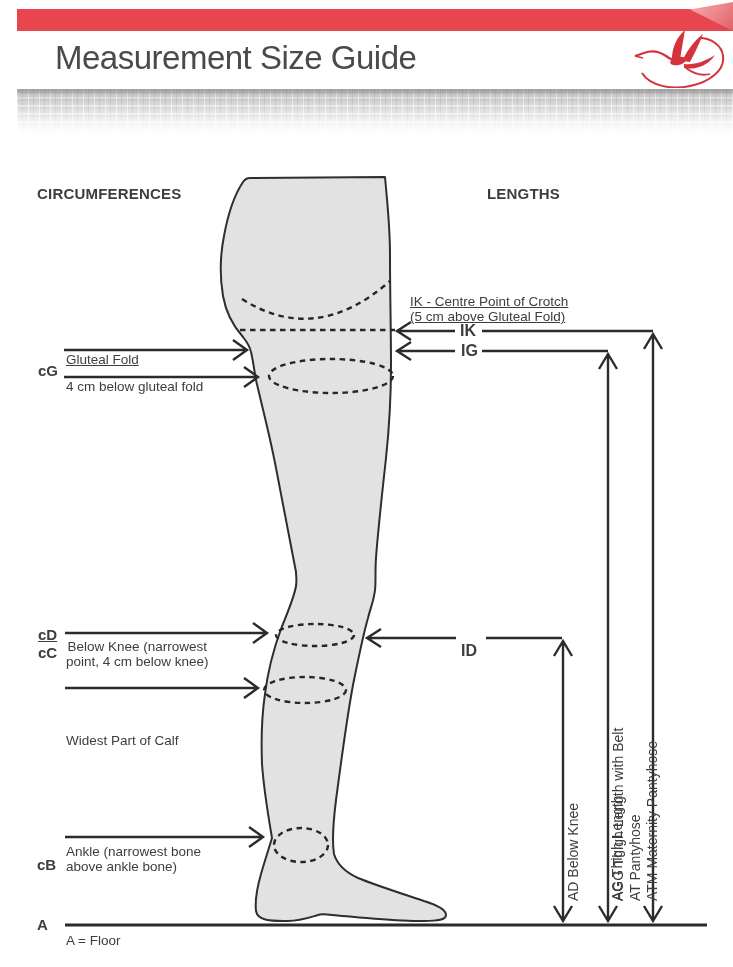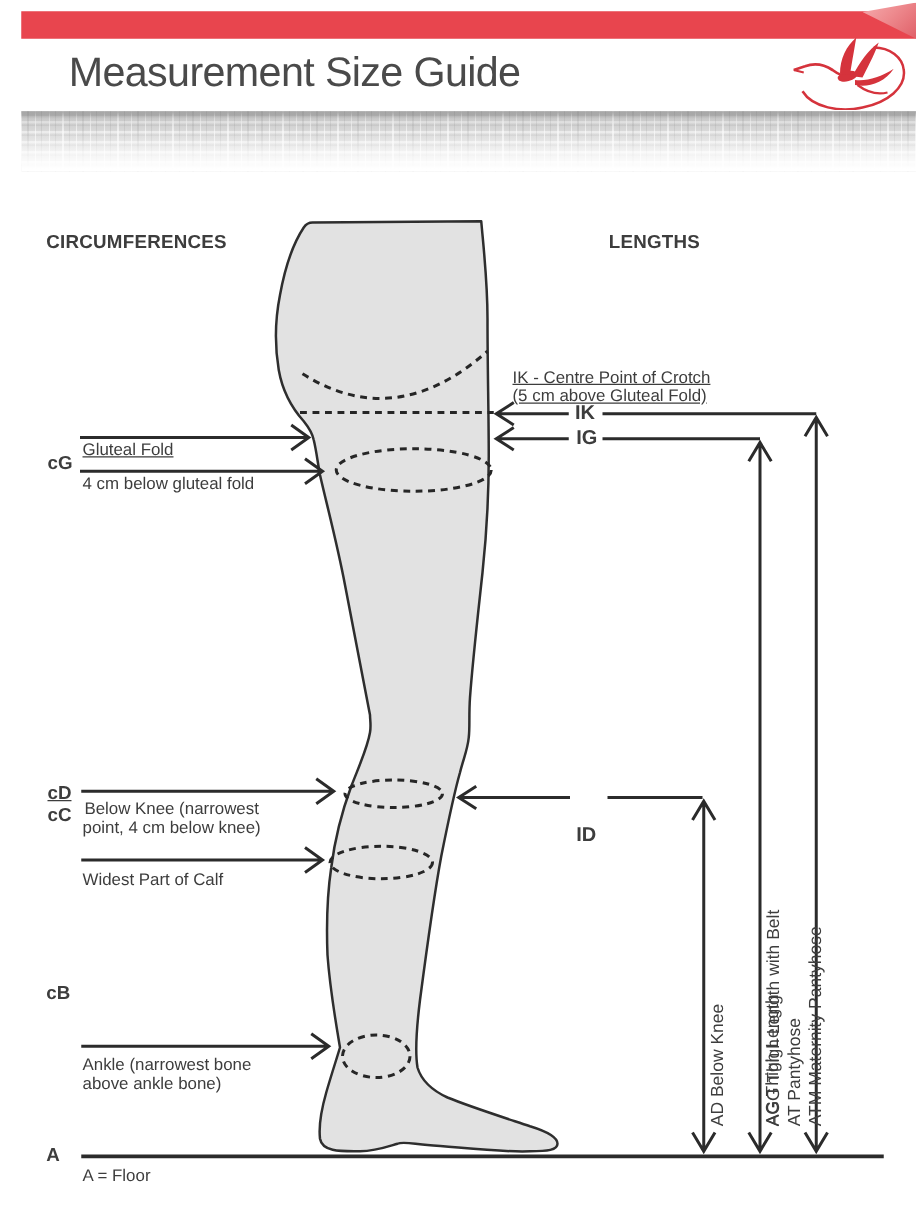--- a/index.html
+++ b/index.html
@@ -123,38 +123,38 @@
   <div class="abs lbl z2" style="left:66px;top:353px;text-decoration:underline;">Gluteal Fold</div>
   <div class="abs lbl z2" style="left:66px;top:380px;">4 cm below gluteal fold</div>
 
   <div class="abs code z2" style="left:38px;top:626px;text-decoration:underline;">cD</div>
   <div class="abs lbl z2" style="left:66px;top:640px;text-align:center;">
     <div>Below Knee (narrowest</div>
     <div>point, 4 cm below knee)</div>
   </div>
 
   <div class="abs code z2" style="left:38px;top:644px;">cC</div>
-  <div class="abs lbl z2" style="left:66px;top:697px;">Widest Part of Calf</div>
+  <div class="abs lbl z2" style="left:66px;top:734px;">Widest Part of Calf</div>
 
-  <div class="abs code z2" style="left:37px;top:786px;text-align:center;">cB</div>
+  <div class="abs code z2" style="left:37px;top:856px;text-align:center;">cB</div>
   <div class="abs lbl z2" style="left:66px;top:845px;">
     <div>Ankle (narrowest bone</div>
     <div>above ankle bone)</div>
   </div>
 
   <div class="abs code z2" style="left:37px;top:916px;">A</div>
   <div class="abs lbl z2" style="left:66px;top:934px;">A = Floor</div>
 
   <div class="abs note z2" style="left:410px;top:294px;text-decoration:underline;">
     <div>IK - Centre Point of Crotch</div>
     <div>(5 cm above Gluteal Fold)</div>
   </div>
   <div class="abs biglbl z2" style="left:460px;top:322px;">IK</div>
   <div class="abs biglbl z2" style="left:461px;top:342px;">IG</div>
-  <div class="abs biglbl z2" style="left:461px;top:660px;">ID</div>
+  <div class="abs biglbl z2" style="left:461px;top:642px;">ID</div>
 
   <div class="abs vlabel z2" style="left:580px;top:886px;height:15px;">AD Below Knee</div>
   <div class="abs vlabel z2" style="left:624px;top:886px;height:15px;">AG Thigh Length</div>
   <div class="abs vlabel z2" style="left:661px;top:850px;height:51px;">
     <div>AGG Thigh Length with Belt</div>
     <div>AT Pantyhose</div>
     <div>ATM Maternity Pantyhose</div>
   </div>
 
 </div>

